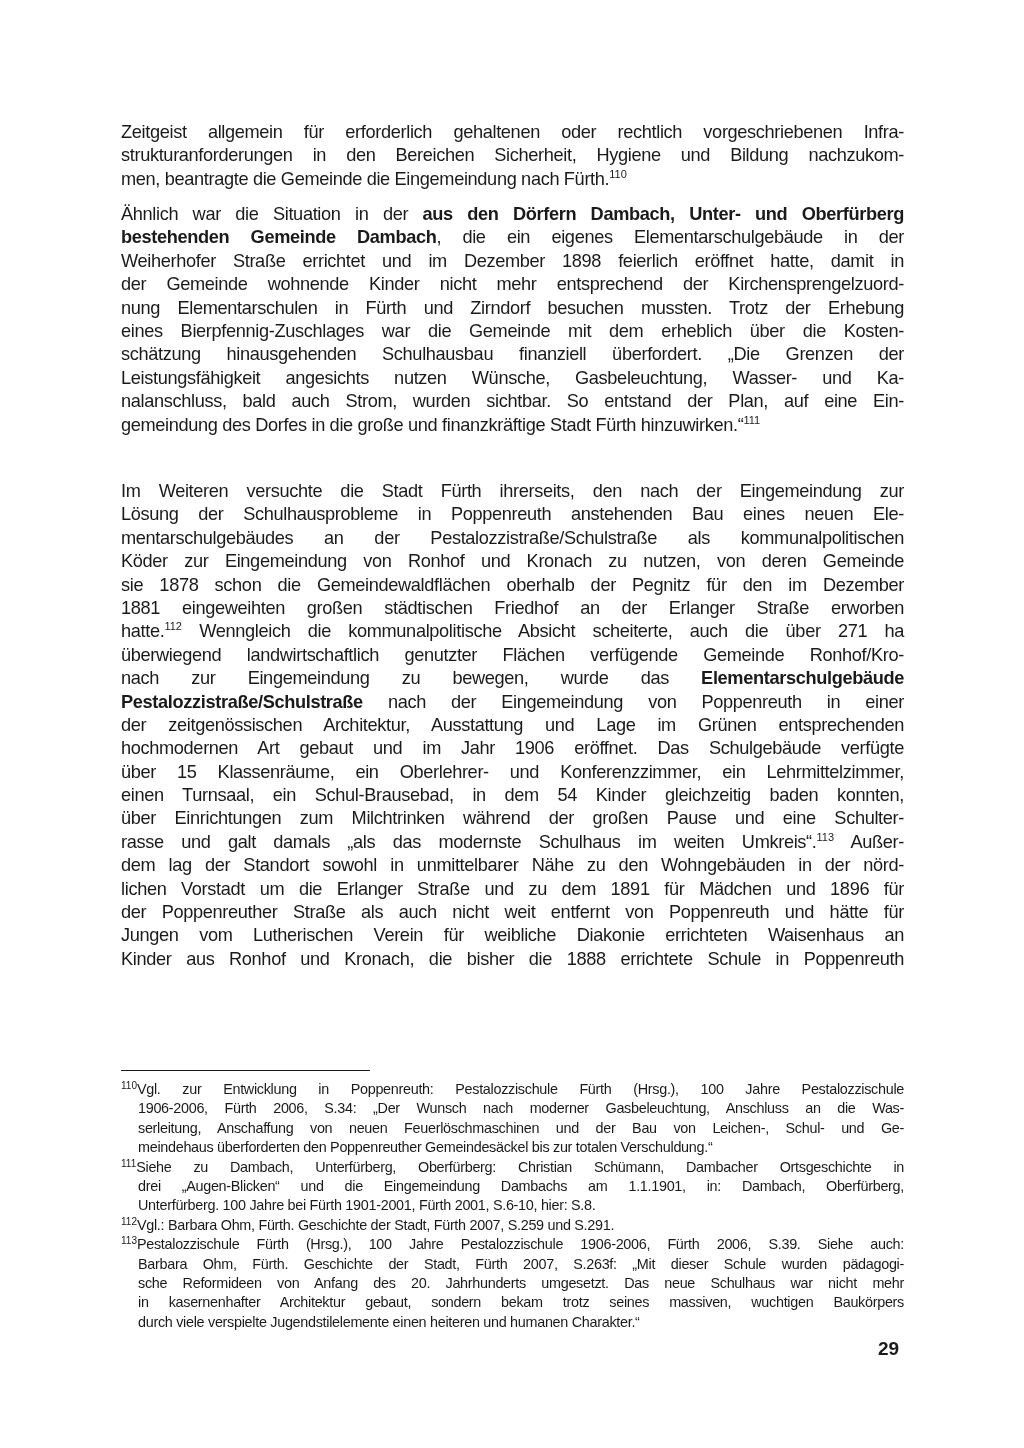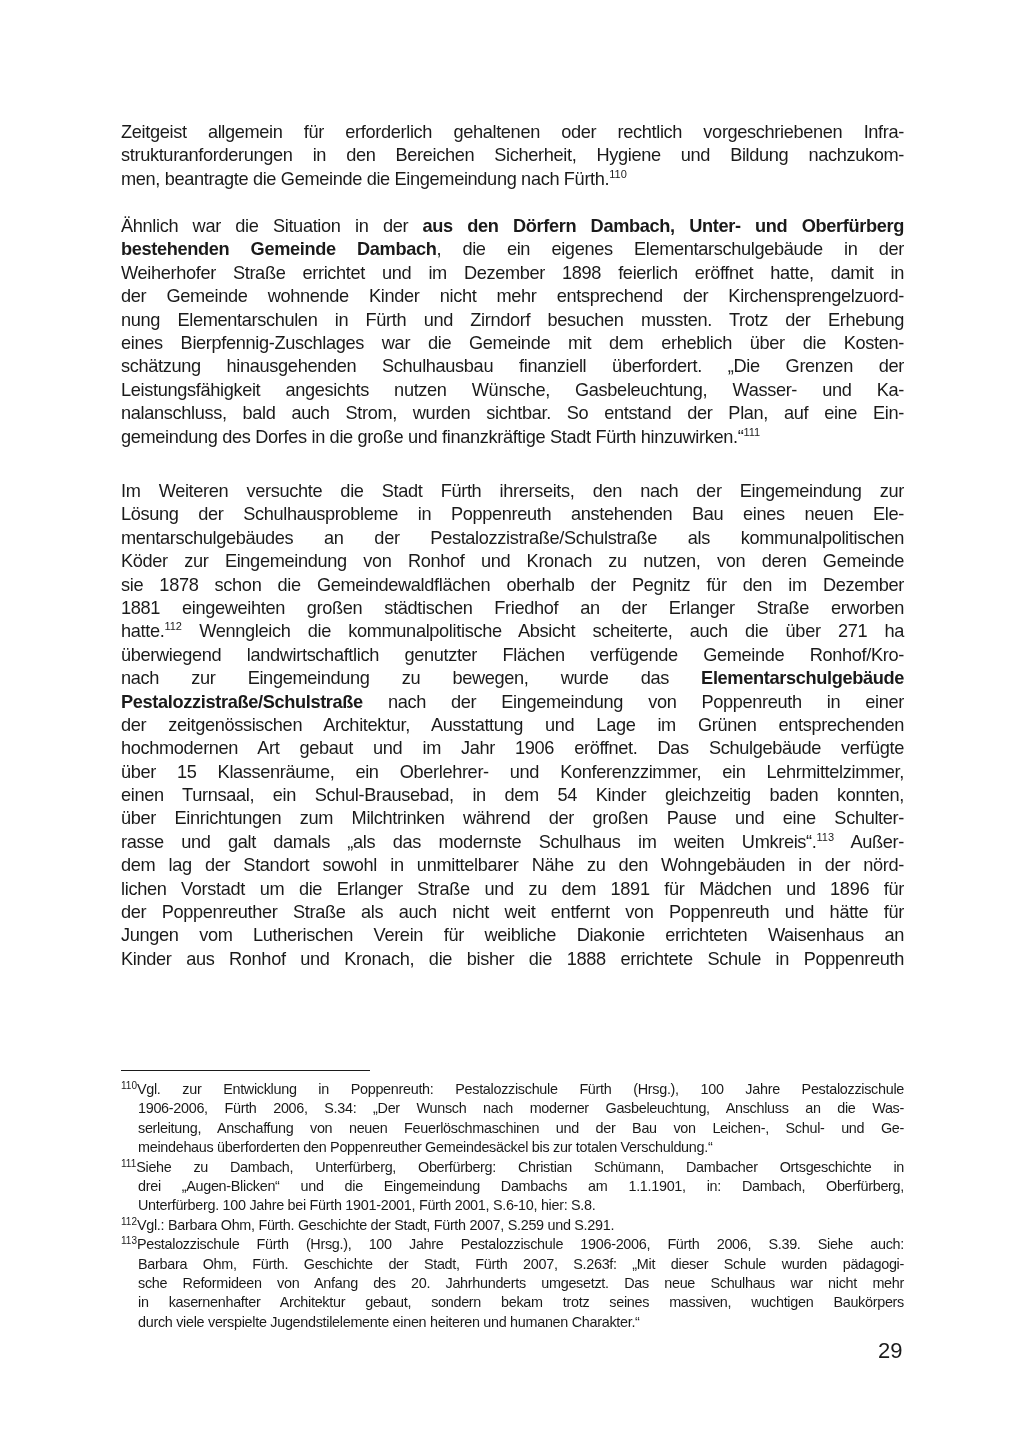--- a/index.html
+++ b/index.html
@@ -9,33 +9,33 @@
   .line { display: block; height: 23.4px; white-space: nowrap; text-align: justify; text-align-last: justify; }
   .line.last { text-align: center; text-align-last: left; }
   .b { font-weight: bold; }
   sup { font-size: 11px; vertical-align: 0; position: relative; top: -7px; letter-spacing: 0; }
   .rule { position: absolute; left: 121px; top: 1070px; width: 249px; height: 0; border-top: 1.3px solid #1a1a1a; }
   .footnotes { position: absolute; left: 121px; top: 1080px; width: 783px; font-family: "Liberation Sans", sans-serif; font-size: 14.4px; line-height: 19.4px; letter-spacing: -0.3px; }
   .fn { margin: 0; }
   .fn .line { height: 19.4px; }
   .fn .cont { padding-left: 17px; }
   .fn sup { font-size: 10px; top: -5px; }
-  .page-number { position: absolute; left: 878px; top: 1338px; font-family: "Liberation Sans", sans-serif; font-size: 22px; }
+  .page-number { position: absolute; left: 878px; top: 1338px; font-family: "Liberation Sans", sans-serif; font-size: 19px; font-weight: bold; }
 </style>
 </head>
 <body>
 
 <div class="page">
 
   <div class="body-text" style="top:121px">
       <span class="line"><span>Zeitgeist allgemein für erforderlich gehaltenen oder rechtlich vorgeschriebenen Infra-</span></span>
       <span class="line"><span>strukturanforderungen in den Bereichen Sicherheit, Hygiene und Bildung nachzukom-</span></span>
       <span class="line last"><span>men, beantragte die Gemeinde die Eingemeindung nach Fürth.</span><sup>110</sup></span>
     </div>
-  <div class="body-text" style="top:215px">
+  <div class="body-text" style="top:203px">
       <span class="line"><span>Ähnlich war die Situation in der </span><span class="b">aus den Dörfern Dambach, Unter- und Oberfürberg</span></span>
       <span class="line"><span class="b">bestehenden Gemeinde Dambach</span><span>, die ein eigenes Elementarschulgebäude in der</span></span>
       <span class="line"><span>Weiherhofer Straße errichtet und im Dezember 1898 feierlich eröffnet hatte, damit in</span></span>
       <span class="line"><span>der Gemeinde wohnende Kinder nicht mehr entsprechend der Kirchensprengelzuord-</span></span>
       <span class="line"><span>nung Elementarschulen in Fürth und Zirndorf besuchen mussten. Trotz der Erhebung</span></span>
       <span class="line"><span>eines Bierpfennig-Zuschlages war die Gemeinde mit dem erheblich über die Kosten-</span></span>
       <span class="line"><span>schätzung hinausgehenden Schulhausbau finanziell überfordert. „Die Grenzen der</span></span>
       <span class="line"><span>Leistungsfähigkeit angesichts nutzen Wünsche, Gasbeleuchtung, Wasser- und Ka-</span></span>
       <span class="line"><span>nalanschluss, bald auch Strom, wurden sichtbar. So entstand der Plan, auf eine Ein-</span></span>
       <span class="line last"><span>gemeindung des Dorfes in die große und finanzkräftige Stadt Fürth hinzuwirken.“</span><sup>111</sup></span>

